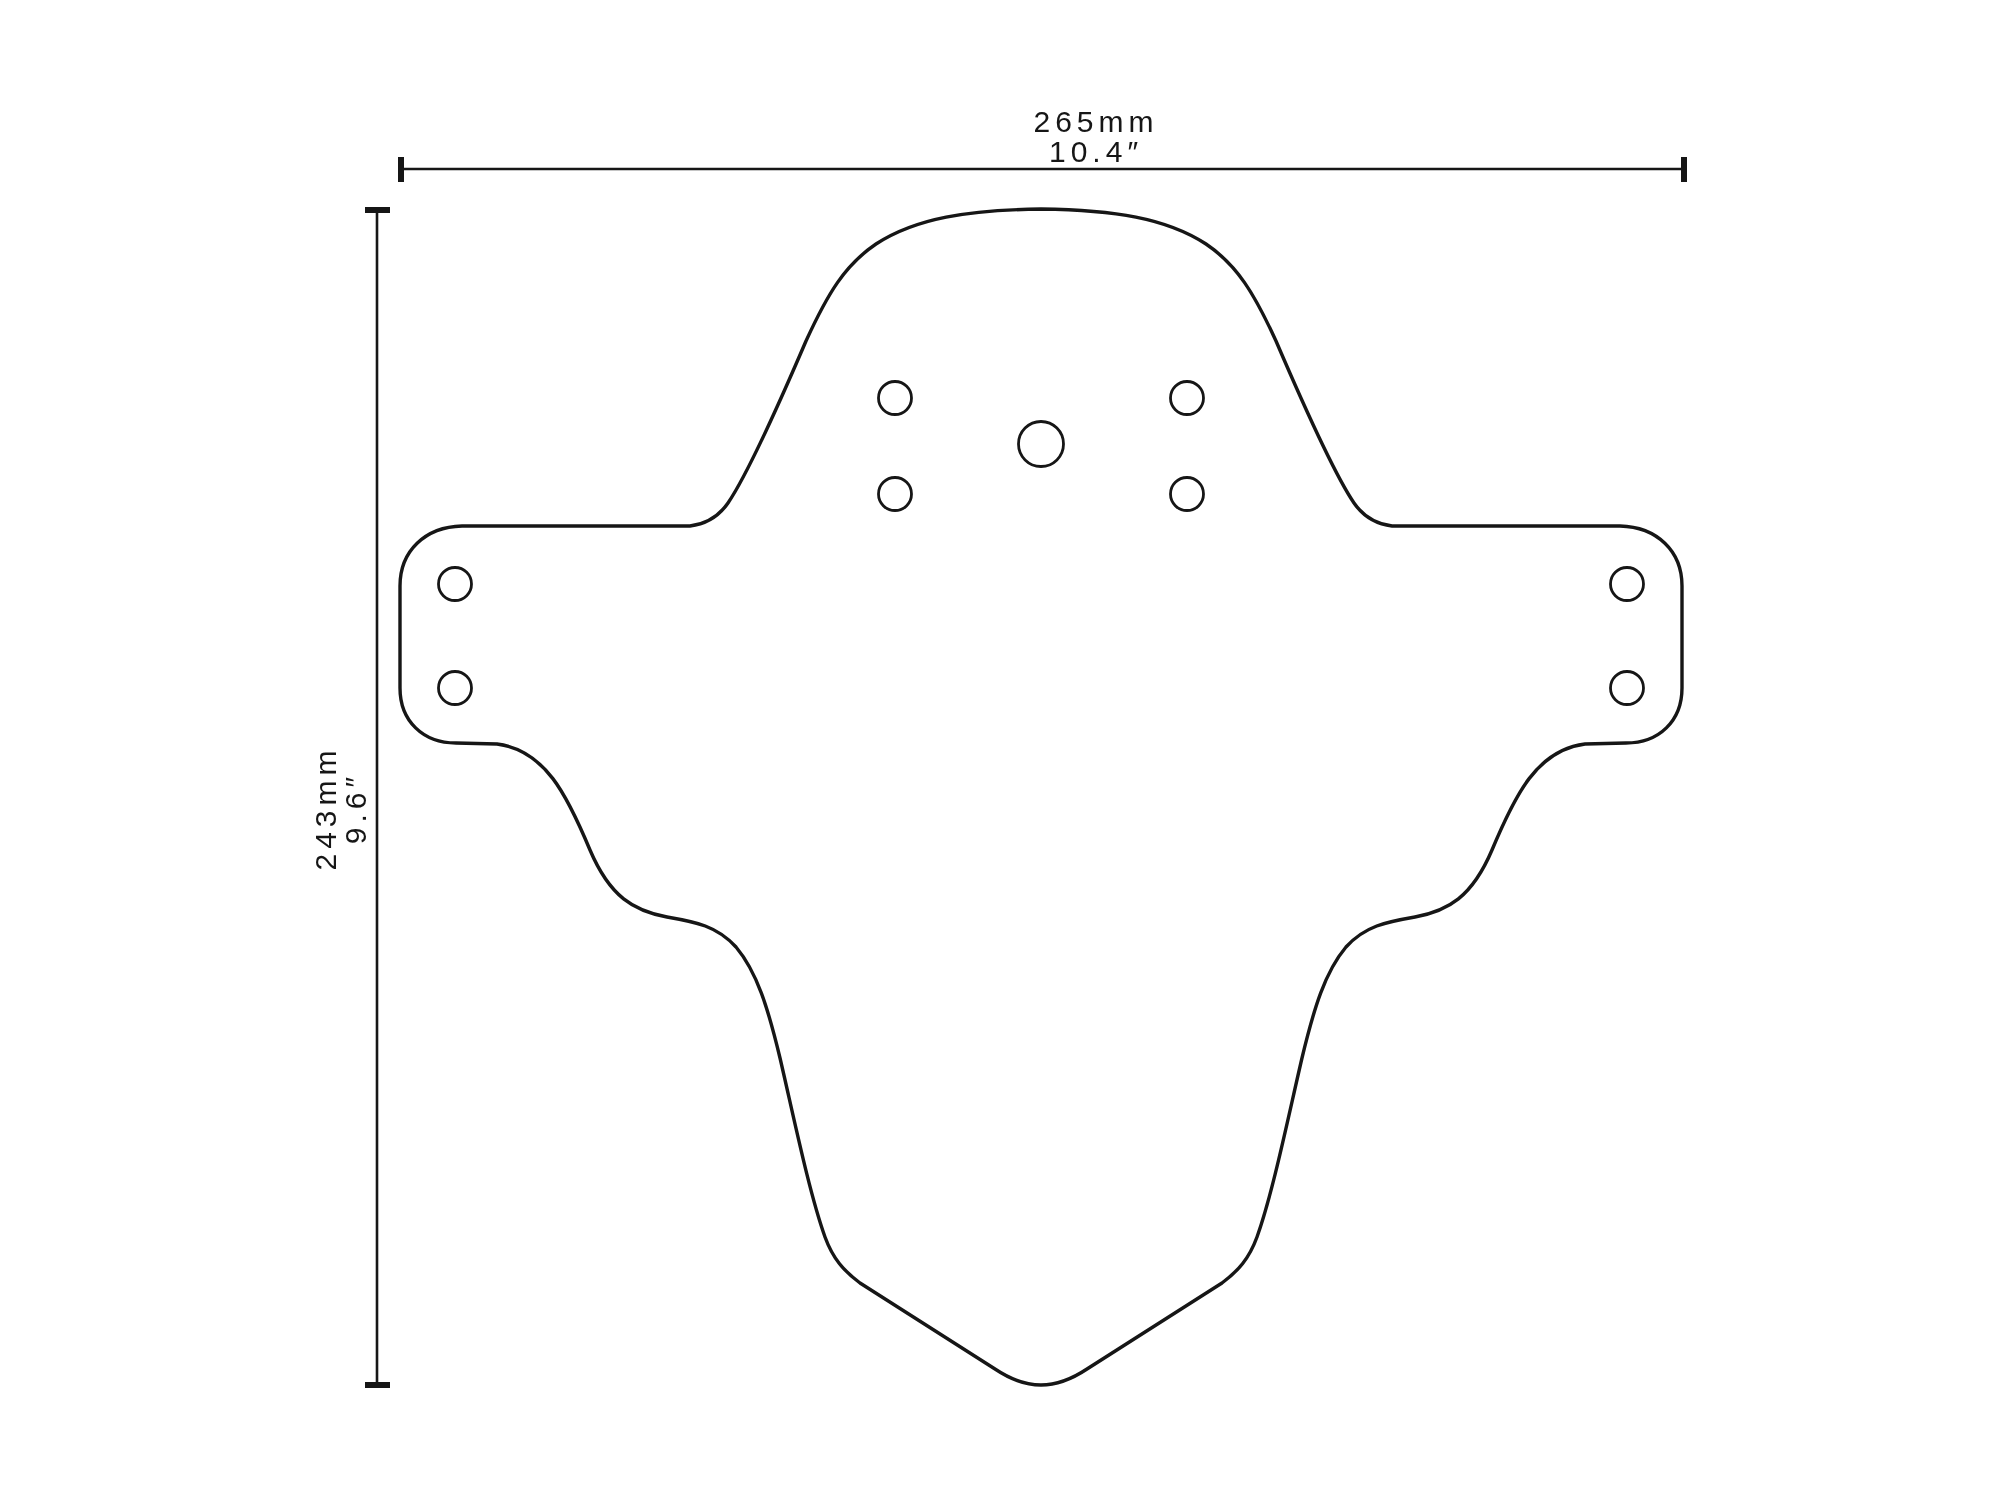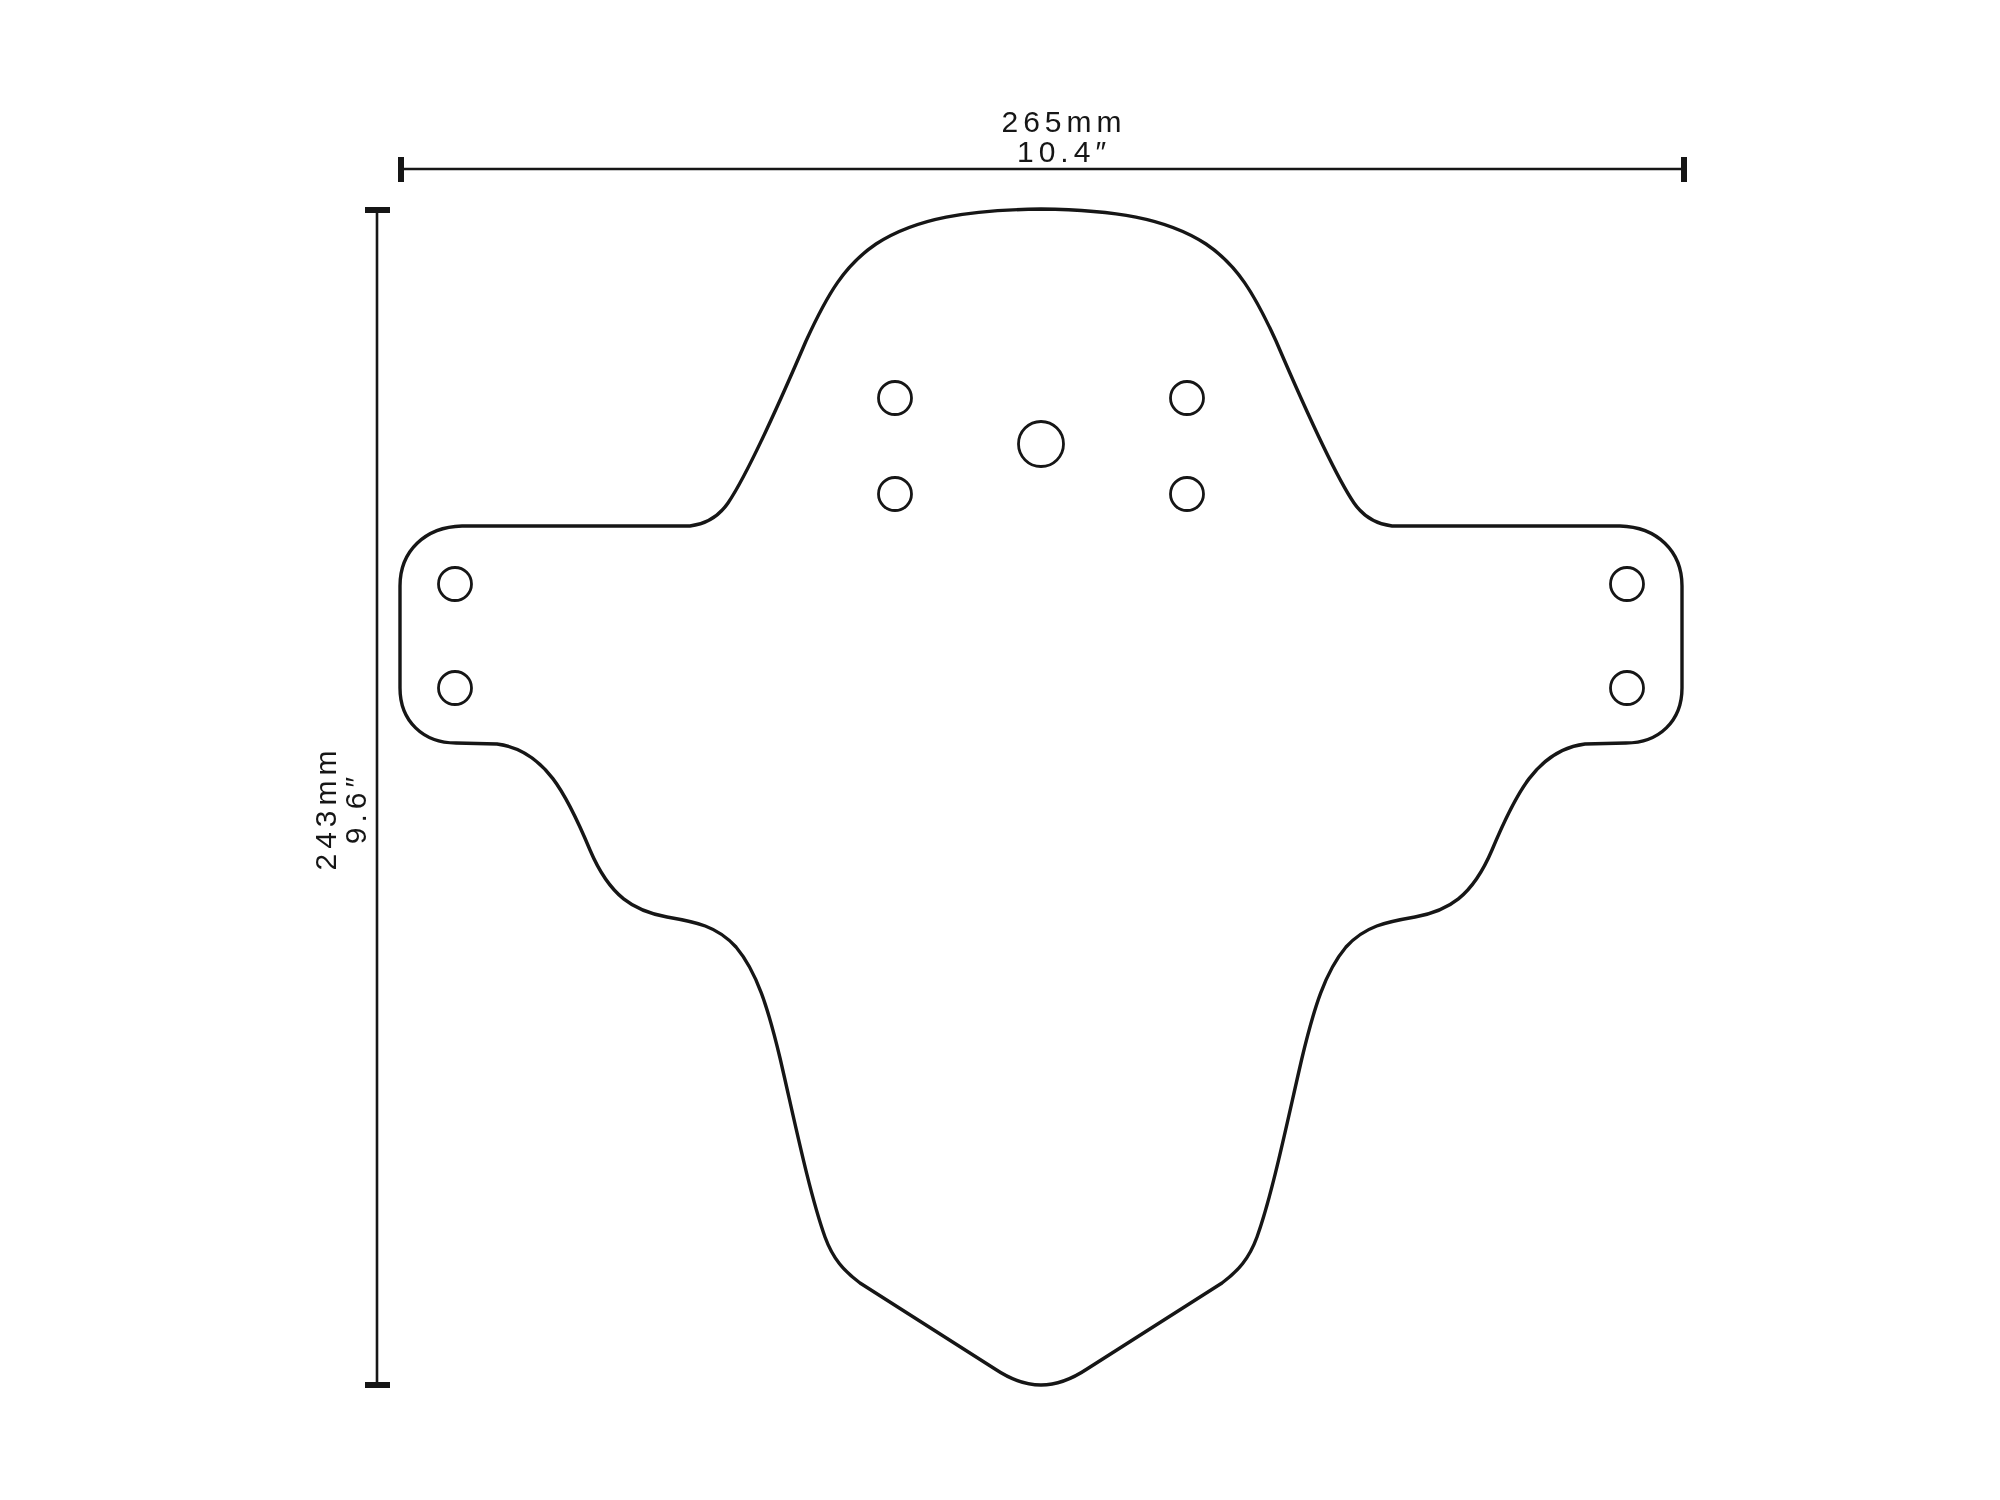--- a/index.html
+++ b/index.html
@@ -8,21 +8,21 @@
     background:#ffffff;
     font-family:"Liberation Sans", sans-serif;
   }
   .diagram-svg{position:absolute;left:0;top:0;width:2000px;height:1500px;}
   .dim-label{
     position:absolute;color:#161616;
     font-size:30px;line-height:30px;letter-spacing:5px;
     text-align:center;white-space:nowrap;font-weight:400;
   }
   .dim-label .line{height:30px;}
-  .dim-label.top{left:1064px;top:107px;transform:translateX(-50%);}
+  .dim-label.top{left:1096px;top:107px;transform:translateX(-50%);}
   .dim-label.left{left:341px;top:808px;transform:translate(-50%,-50%) rotate(-90deg);}
 </style>
 </head>
 <body>
 
 <svg class="diagram-svg" xmlns="http://www.w3.org/2000/svg" viewBox="0 0 2000 1500">
     <line x1="400" y1="169" x2="1685" y2="169" stroke-width="2.6" fill="none" stroke="#161616"></line>
     <line x1="401" y1="157" x2="401" y2="182" stroke-width="6" fill="none" stroke="#161616"></line>
     <line x1="1684" y1="157" x2="1684" y2="182" stroke-width="6" fill="none" stroke="#161616"></line>
     <line x1="377" y1="210" x2="377" y2="1385" stroke-width="2.6" fill="none" stroke="#161616"></line>

